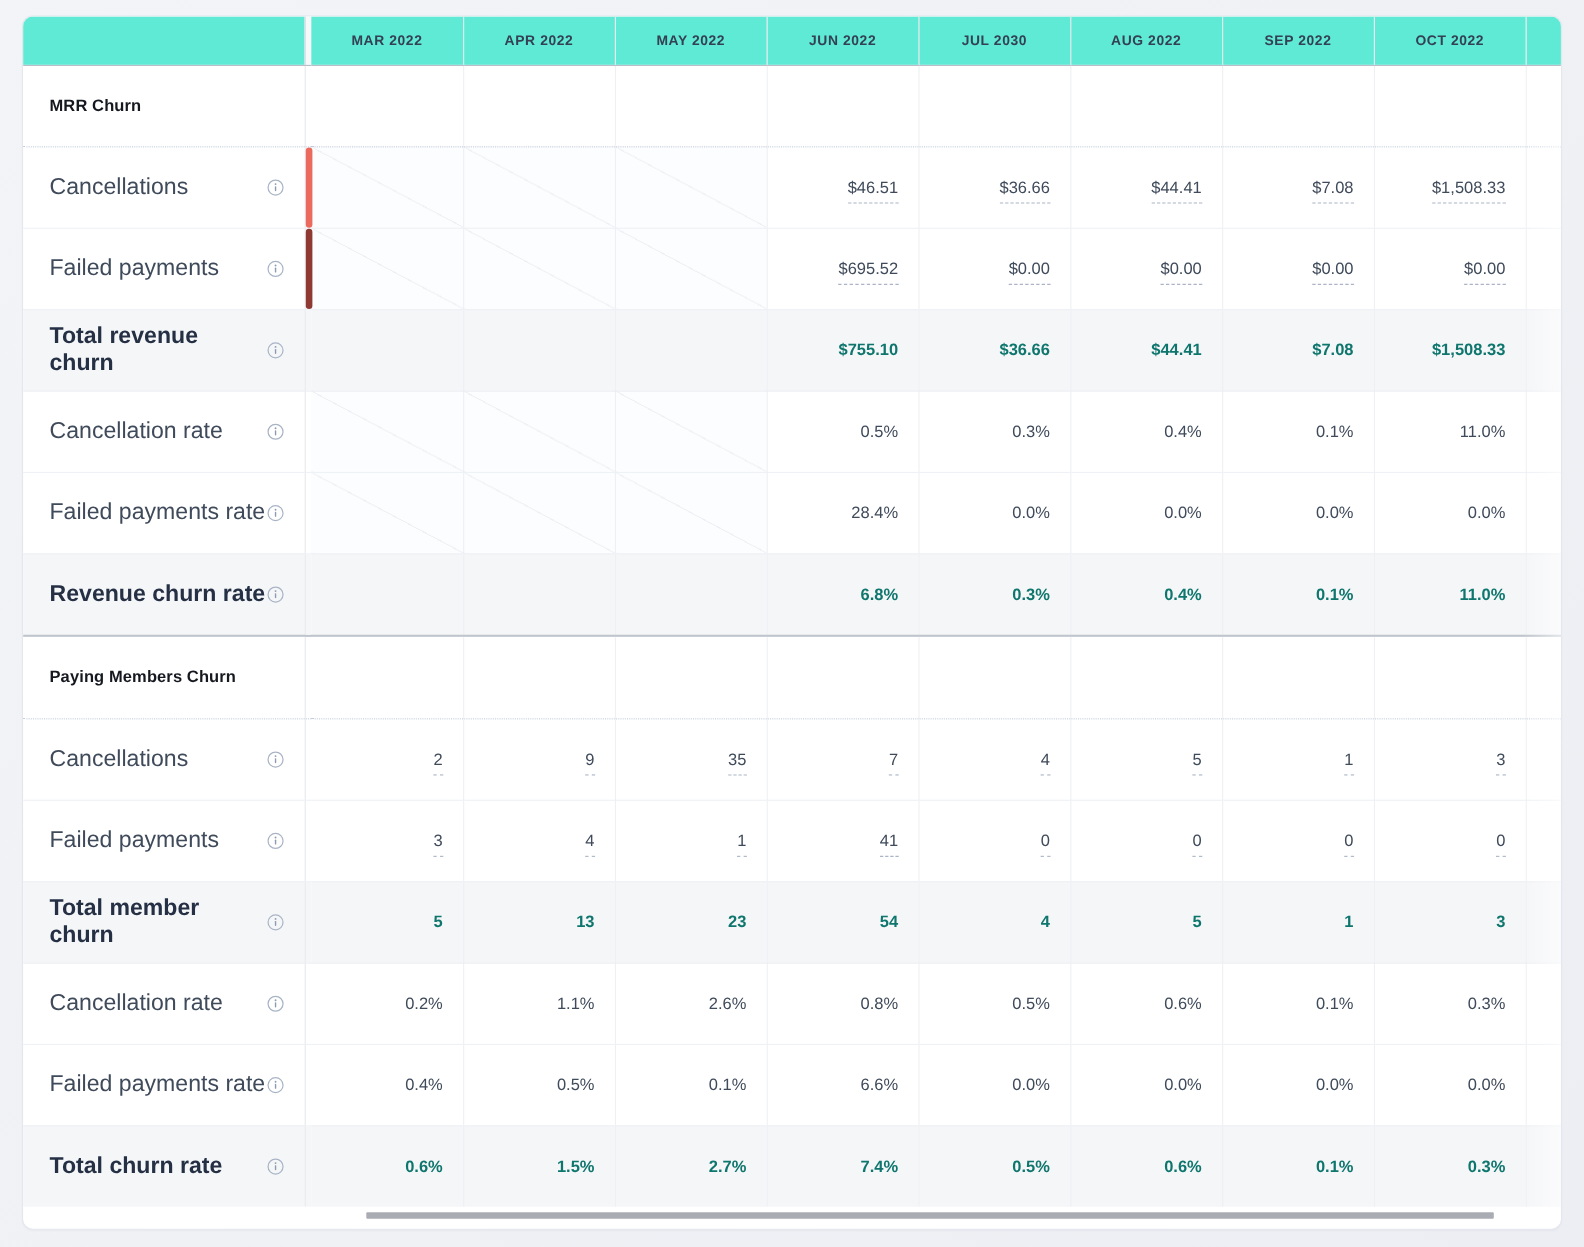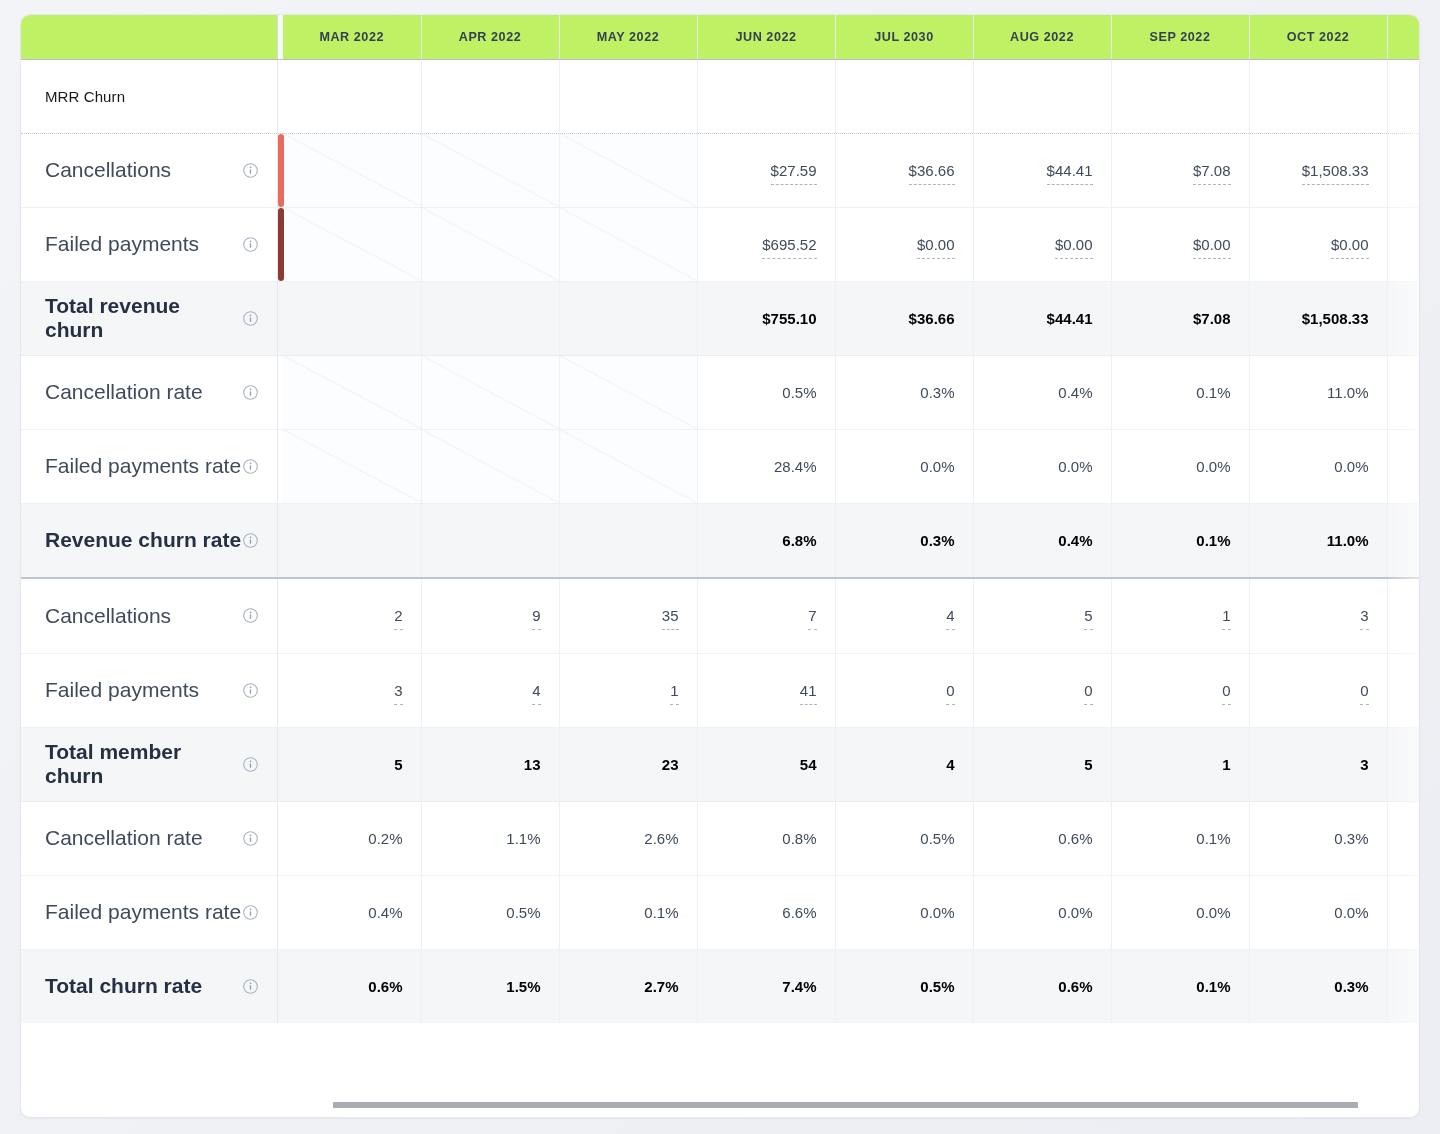--- a/index.html
+++ b/index.html
@@ -41,21 +41,21 @@
     table-layout: fixed;
   }
   .tbl col.lbl   { width: 256px; }
   .tbl col.gap   { width: 6px;  }
   .tbl col.mcol  { width: 138px; }
   .tbl col.tail  { width: 34px; }
 
   
   .hdr-row th {
     height: 44px;
-    background: #bef264;
+    background: #5eead4;
     border-bottom: 1.6px solid #b9bfc9;
     border-right: 1px solid #e8eaee;
     font-size: 12.6px;
     font-weight: 700;
     letter-spacing: .55px;
     color: #344054;
     text-align: center;
     vertical-align: middle;
     white-space: nowrap;
   }
@@ -66,21 +66,21 @@
   
   .sect-row td {
     height: 74px;
     background: #ffffff;
     border-bottom: 1px dotted #c3ccdb;
     vertical-align: middle;
   }
   .sect-row td.lblcell {
     padding-left: 24px;
     font-size: 15px;
-    font-weight: 400;
+    font-weight: 700;
     color: #15181f;
     border-right: 1px solid #e6e9ee;
     letter-spacing: .1px;
   }
   .sect-row td.gapcell { border-right: none; }
   .sect-row td.dcell  { border-right: 1px solid #eef0f3; }
   .sect-row td.tailcell { border-right: none; }
 
   
   .drow td {
@@ -101,21 +101,21 @@
   .drow td.tailcell { border-right: none; }
   .drow td.dcell {
     text-align: right;
     padding-right: 18px;
     white-space: nowrap;
   }
 
   .drow.total td {
     background: #f5f6f8;
     font-weight: 700;
-    color: #000000;
+    color: #0f766e;
     border-bottom: 1px solid #e9ecf0;
   }
   .drow.total td.lblcell { color: #253044; margin-top: 12px; }
 
   .drow.last td { border-bottom: none; }
 
   
   .lbl-inner {
     display: flex;
     align-items: center;
@@ -264,21 +264,21 @@
                   <rect x="9.25" y="8.5" width="1.5" height="5.4" rx="0.7" fill="#8d9bb0"></rect>
                 </svg>
               </div>
             </td>
             <td class="gapcell">
               <div class="bar" style="background: rgb(234, 106, 93);"></div>
             </td>
             <td class="dcell nodata"></td>
             <td class="dcell nodata"></td>
             <td class="dcell nodata"></td>
-            <td class="dcell"><span class="val ul">$27.59</span></td>
+            <td class="dcell"><span class="val ul">$46.51</span></td>
             <td class="dcell"><span class="val ul">$36.66</span></td>
             <td class="dcell"><span class="val ul">$44.41</span></td>
             <td class="dcell"><span class="val ul">$7.08</span></td>
             <td class="dcell"><span class="val ul">$1,508.33</span></td>
             <td class="tailcell"></td>
           </tr>
           <tr class="drow">
             <td class="lblcell">
               <div class="lbl-inner">
                 <span class="lbl-text">Failed payments</span>
@@ -406,20 +406,33 @@
           <col class="mcol">
           <col class="mcol">
         <col class="mcol">
           <col class="mcol">
           <col class="mcol">
           <col class="mcol">
         <col class="tail">
       </colgroup>
       <tbody>
 
+        <tr class="sect-row">
+          <td class="lblcell">Paying Members Churn</td>
+          <td class="gapcell"></td>
+          <td class="dcell"></td>
+          <td class="dcell"></td>
+          <td class="dcell"></td>
+          <td class="dcell"></td>
+          <td class="dcell"></td>
+          <td class="dcell"></td>
+          <td class="dcell"></td>
+          <td class="dcell"></td>
+          <td class="tailcell"></td>
+        </tr>
 
       <tr class="drow">
             <td class="lblcell">
               <div class="lbl-inner">
                 <span class="lbl-text">Cancellations</span>
                 <svg class="info-ico" viewBox="0 0 20 20">
                   <circle cx="10" cy="10" r="8" fill="none" stroke="#a8b4c6" stroke-width="1.3"></circle>
                   <circle cx="10" cy="6.3" r="1.0" fill="#8d9bb0"></circle>
                   <rect x="9.25" y="8.5" width="1.5" height="5.4" rx="0.7" fill="#8d9bb0"></rect>
                 </svg>

